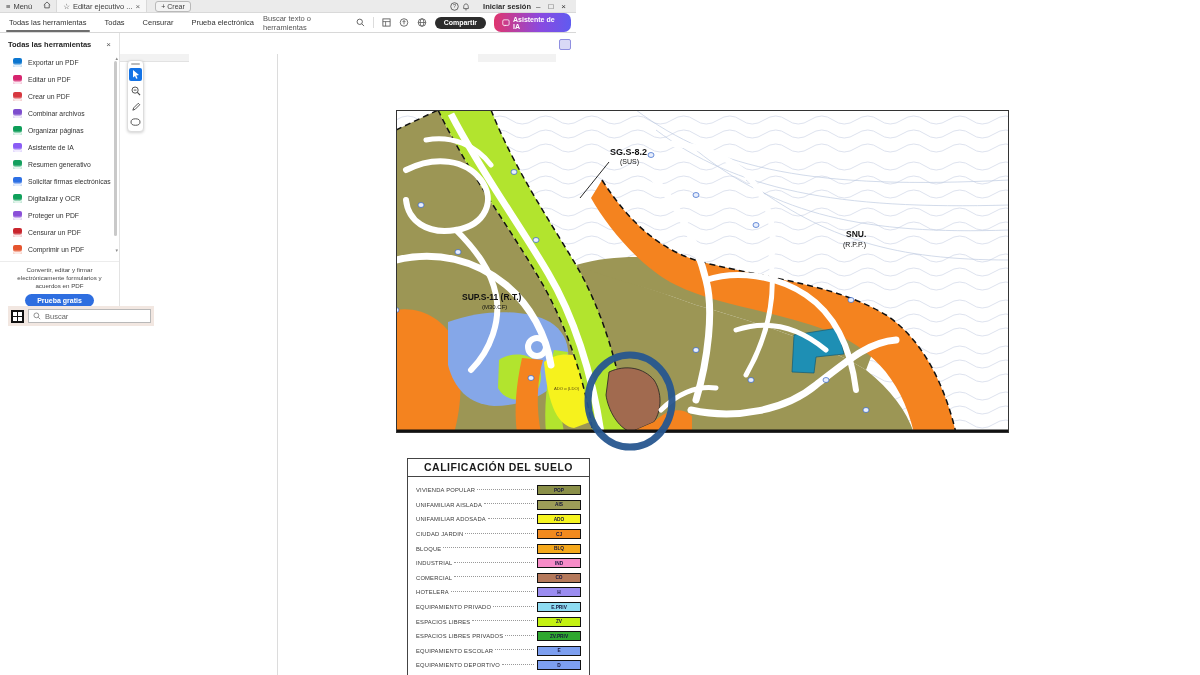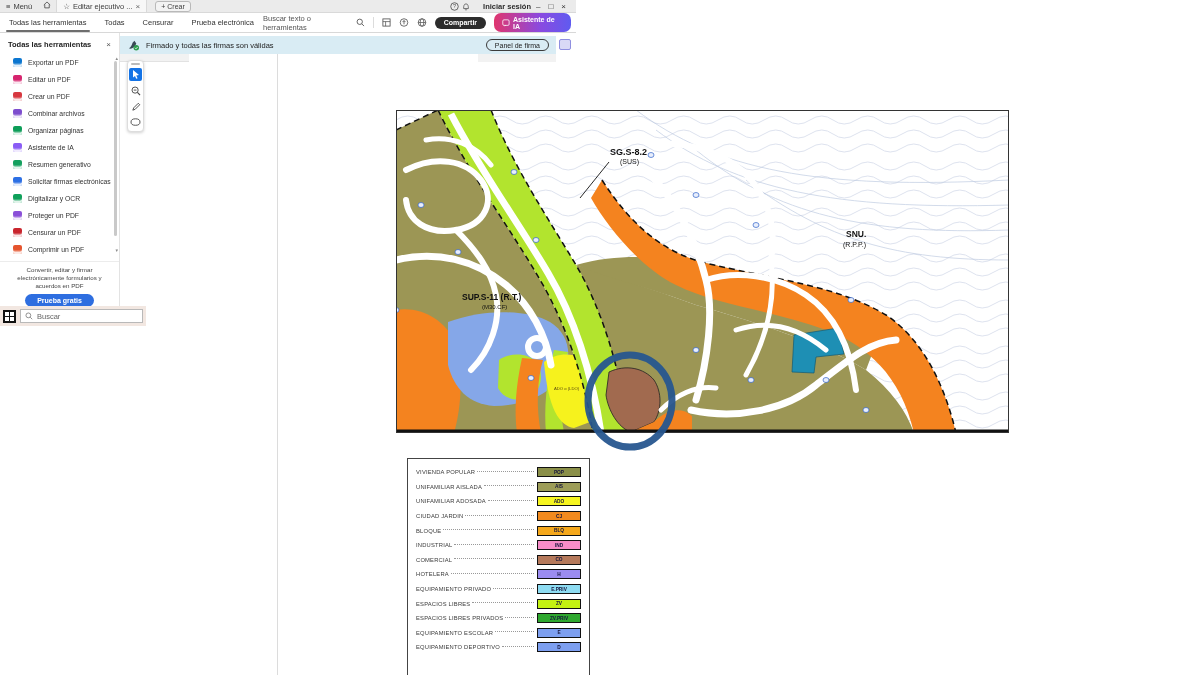--- a/index.html
+++ b/index.html
@@ -77,21 +77,21 @@
   .tool-item { display:flex; align-items:center; gap:6px; padding:4px 0 4px 13px; }
   .tool-ico { width:9px; height:9px; border-radius:2px; flex:0 0 auto;
     box-shadow:inset 0 -2.5px 0 rgba(255,255,255,.85), inset 0 -4px 0 rgba(255,255,255,0.2); }
   .tool-label { font-size:6.8px; color:#333; white-space:nowrap; }
   #tp-promo { border-top:1px solid #ececec; margin-top:3px; padding:4px 6px 0 6px;
     font-size:6.2px; color:#444; text-align:center; line-height:1.25; }
   #trial-btn { display:block; margin:5px auto 0 auto; background:#2e6ee0; color:#fff;
     font-weight:bold; font-size:7px; border:none; border-radius:8px; padding:3px 12px; }
 
   
-  #taskbar { left:0; top:306px; width:146px; height:20px; background:#f2e7e1;
+  #taskbar { left:8px; top:306px; width:146px; height:20px; background:#f2e7e1;
     display:flex; align-items:center; padding:0 3px; gap:4px; }
   #start-btn { width:13px; height:13px; background:#111; display:grid;
     grid-template-columns:4px 4px; grid-template-rows:4px 4px; gap:1px; place-content:center; }
   #start-btn span { background:#fff; }
   #tb-search { flex:1; height:14px; background:#fff; border:1px solid #b9b9b9;
     display:flex; align-items:center; gap:4px; padding:0 4px; font-size:7.5px; color:#666; }
 
   
   #map-wrap { left:396px; top:110px; width:613px; height:323px; }
   #map-wrap svg { overflow:visible; display:block; }
@@ -201,29 +201,20 @@
       <span id="ai-btn">
         <svg width="8" height="8" viewBox="0 0 10 10">
             <rect x="1" y="1" width="8" height="7" rx="1.5" fill="none" stroke="#fff" stroke-width="1"></rect>
             <path d="M3.5 9 L4.5 7.5" stroke="#fff" stroke-width="1"></path>
           </svg>
         <span>Asistente de IA</span>
       </span>
     </div>
   </div>
 
-  <div id="sigbar" class="abs">
-    <svg width="13" height="12" viewBox="0 0 14 13">
-      <path d="M2 10 C4 9 5 7 6 4 L8 2 L10 5 C9 8 7 10 4 10.5 Z" fill="#3a4a56"></path>
-      <circle cx="10" cy="9.5" r="3" fill="#2d9d4e"></circle>
-      <path d="M8.6 9.5 L9.7 10.6 L11.5 8.6" fill="none" stroke="#fff" stroke-width="0.9"></path>
-    </svg>
-    <span id="sig-msg">Firmado y todas las firmas son válidas</span>
-    <button id="panel-firma-btn">Panel de firma</button>
-  </div>
   <div id="ai-panel-icon" class="abs"></div>
   <div id="doc-scroll-up" class="abs"></div>
 
   <div id="strip-a" class="abs"></div>
   <div id="strip-b" class="abs"></div>
   <div id="page-edge" class="abs"></div>
 
   <div id="quicktools" class="abs">
     <div id="qt-handle"></div>
     <div class="qt-btn" id="qt-select">
@@ -430,20 +421,21 @@
         <text x="158" y="280" font-size="4.2" fill="#5a4a10">ADO o (LDO)</text>
       </g>
 
       <rect x="0.5" y="0.5" width="612" height="322" fill="none" stroke="#333" stroke-width="1"></rect>
 
       <ellipse cx="234" cy="291" rx="42" ry="46" fill="none" stroke="#27568f" stroke-width="7" opacity="0.95"></ellipse>
     </svg>
   </div>
 
   <div id="legend" class="abs">
+    <div id="legend-title">CALIFICACIÓN DEL SUELO</div>
     <div id="legend-rows">
         <div class="lg-row">
           <span class="lg-label">VIVIENDA POPULAR</span>
           <span class="lg-leader"></span>
           <span class="lg-swatch" style="background: rgb(138, 143, 72);">POP</span>
         </div>
         <div class="lg-row">
           <span class="lg-label">UNIFAMILIAR AISLADA</span>
           <span class="lg-leader"></span>
           <span class="lg-swatch" style="background: rgb(157, 157, 88);">AIS</span>

